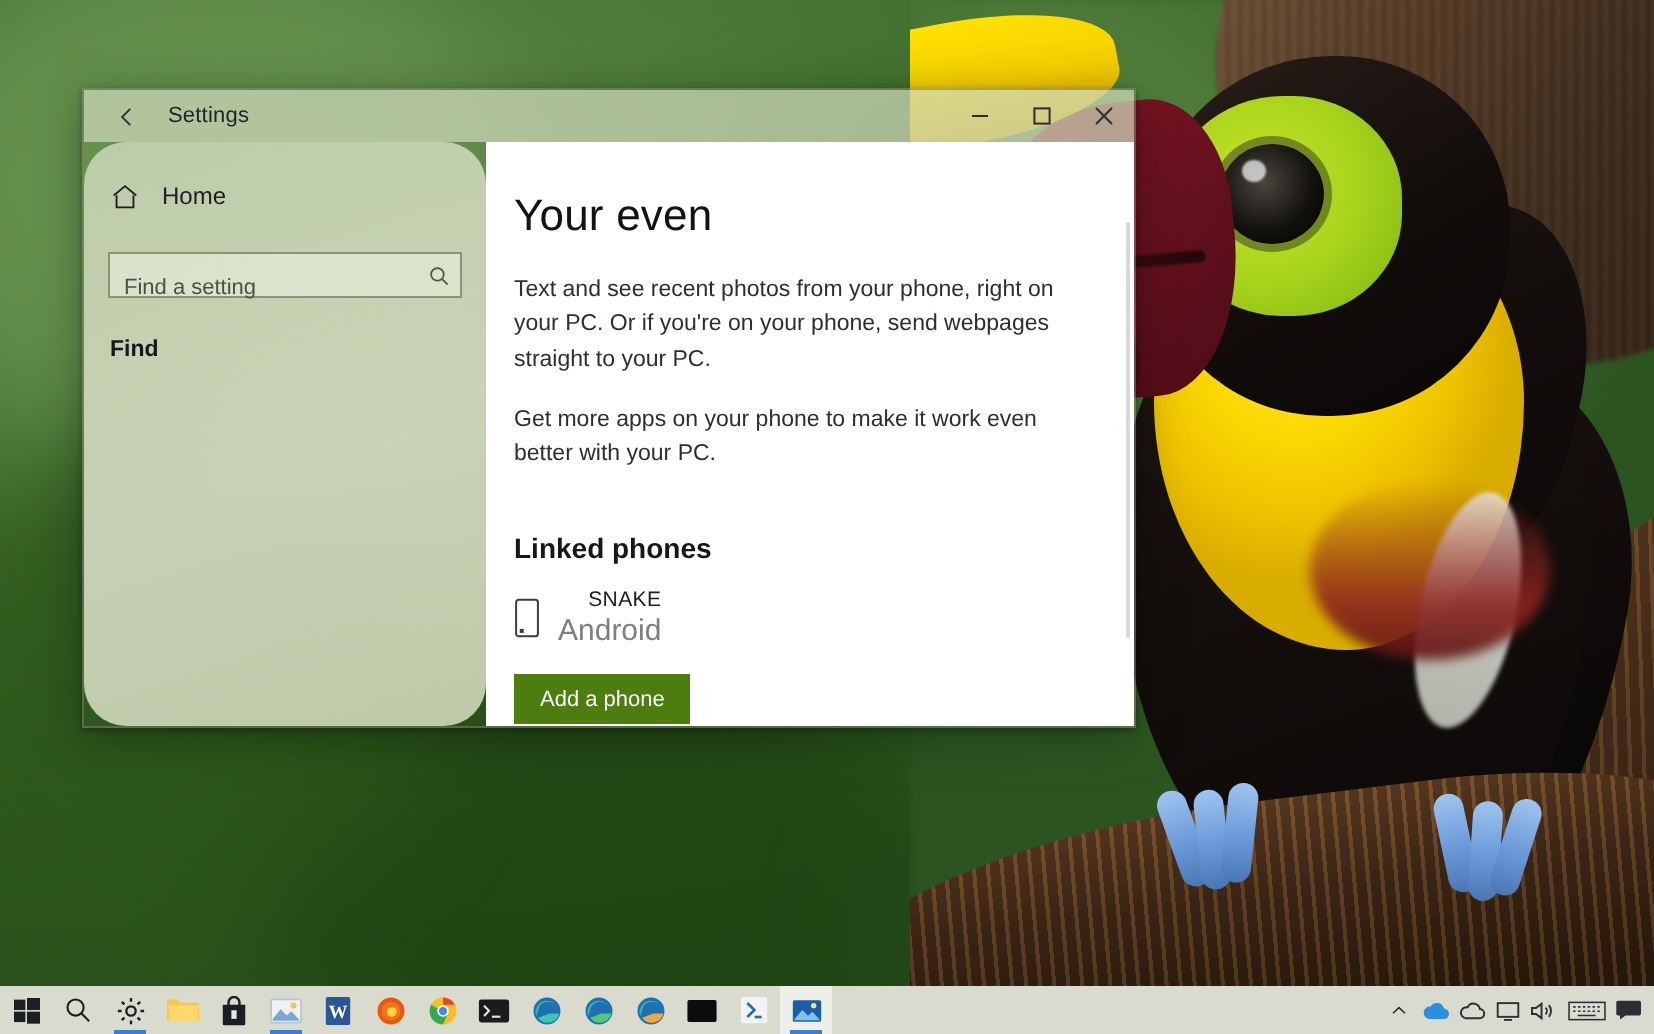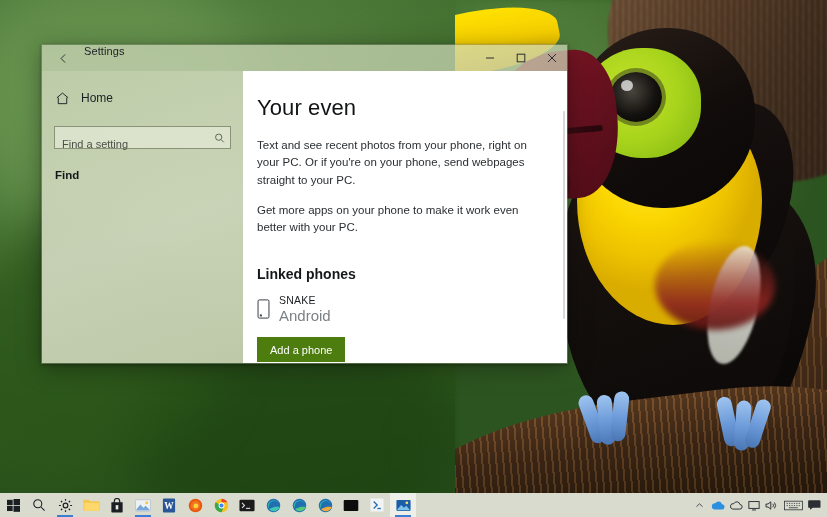--- a/index.html
+++ b/index.html
@@ -127,54 +127,54 @@
   .f2 .toe:nth-child(2){left:15px;top:3px;}
   .f2 .toe:nth-child(3){left:30px;top:0;transform:rotate(14deg);}
 
   
   #settings-window{
     position:absolute;left:41px;top:44px;width:525px;height:318px;
     box-shadow:0 5px 22px rgba(0,0,0,.34), 0 1px 3px rgba(0,0,0,.3);
     display:flex;flex-direction:column;overflow:hidden;
     border:1px solid rgba(120,130,110,.55);
   }
-  .titlebar{height:26px;display:flex;align-items:flex-start;flex:0 0 auto;
+  .titlebar{height:26px;display:flex;align-items:center;flex:0 0 auto;
     background:rgba(206,216,186,.72);position:relative;}
   .tb-back{width:42px;height:26px;display:flex;align-items:center;justify-content:center;
     color:#30343a;font-size:13px;line-height:1;}
   .tb-title{font-size:11px;color:#20242a;letter-spacing:.1px;}
   .tb-spacer{flex:1;}
   .tb-btn{width:31px;height:26px;display:flex;align-items:center;justify-content:center;
     color:#2a2e33;font-size:11px;line-height:1;}
 
   .body-row{flex:1;display:flex;min-height:0;}
 
   
   .sidebar{width:201px;flex:0 0 201px;
     background:linear-gradient(160deg, rgba(201,212,180,.88) 0%, rgba(214,220,196,.9) 55%, rgba(205,214,184,.9) 100%);
-    padding:0 0 0 0;position:relative;}
+    padding:0 0 0 0;position:relative;border-radius:21px;}
   .nav-home{display:flex;align-items:center;gap:11px;padding:0 0 0 13px;height:30px;margin-top:12px;}
   .nav-home .label{font-size:12px;color:#1c1f24;}
   .search-wrap{margin:13px 12px 0 12px;height:21px;position:relative;
     border:1px solid #8a9378;background:rgba(238,242,228,.55);display:flex;align-items:center;}
   .search-wrap input{border:0;outline:0;background:transparent;width:100%;height:100%;
     padding:12px 22px 0 7px;font-size:11px;color:#3c4148;font-family:inherit;}
   .search-wrap input::placeholder{color:#4a5048;opacity:1;}
   .search-ico{position:absolute;right:5px;top:50%;transform:translateY(-50%);
     display:flex;color:#4d5349;}
   .cat-title{margin:20px 0 0 13px;font-size:11.5px;font-weight:bold;color:#14171b;}
 
   
   .content{flex:1;background:#fff;position:relative;overflow:hidden;}
   .content-inner{padding:24px 0 0 14px;}
   .page-title{font-size:22px;font-weight:normal;color:#111315;margin:0 0 16px 0;
     letter-spacing:.1px;}
   .para{font-size:11.5px;color:#2b2f33;line-height:1.5;margin:0 0 13px 0;width:283px;}
   .section-head{font-size:14px;color:#151719;margin:30px 0 12px 0;}
-  .device{display:flex;align-items:center;gap:9px;margin:0 0 13px 0;}
+  .device{display:flex;align-items:center;gap:9px;margin:0 0 13px 0;text-align:right;}
   .device-txt{display:flex;flex-direction:column;gap:1px;}
   .device-name{font-size:10.5px;color:#1b1e21;letter-spacing:.2px;}
   .device-os{font-size:15px;color:#7c8084;}
   .add-btn{border:0;background:#4d7c0f;color:#fff;font-size:11px;font-family:inherit;
     padding:0 13px;height:25px;min-width:79px;cursor:pointer;}
   .scrollbar-track{position:absolute;right:2px;top:40px;width:2px;height:208px;
     background:#d8d8d8;border-radius:1px;}
 
   
   #taskbar{position:absolute;left:0;bottom:0;width:827px;height:24px;

